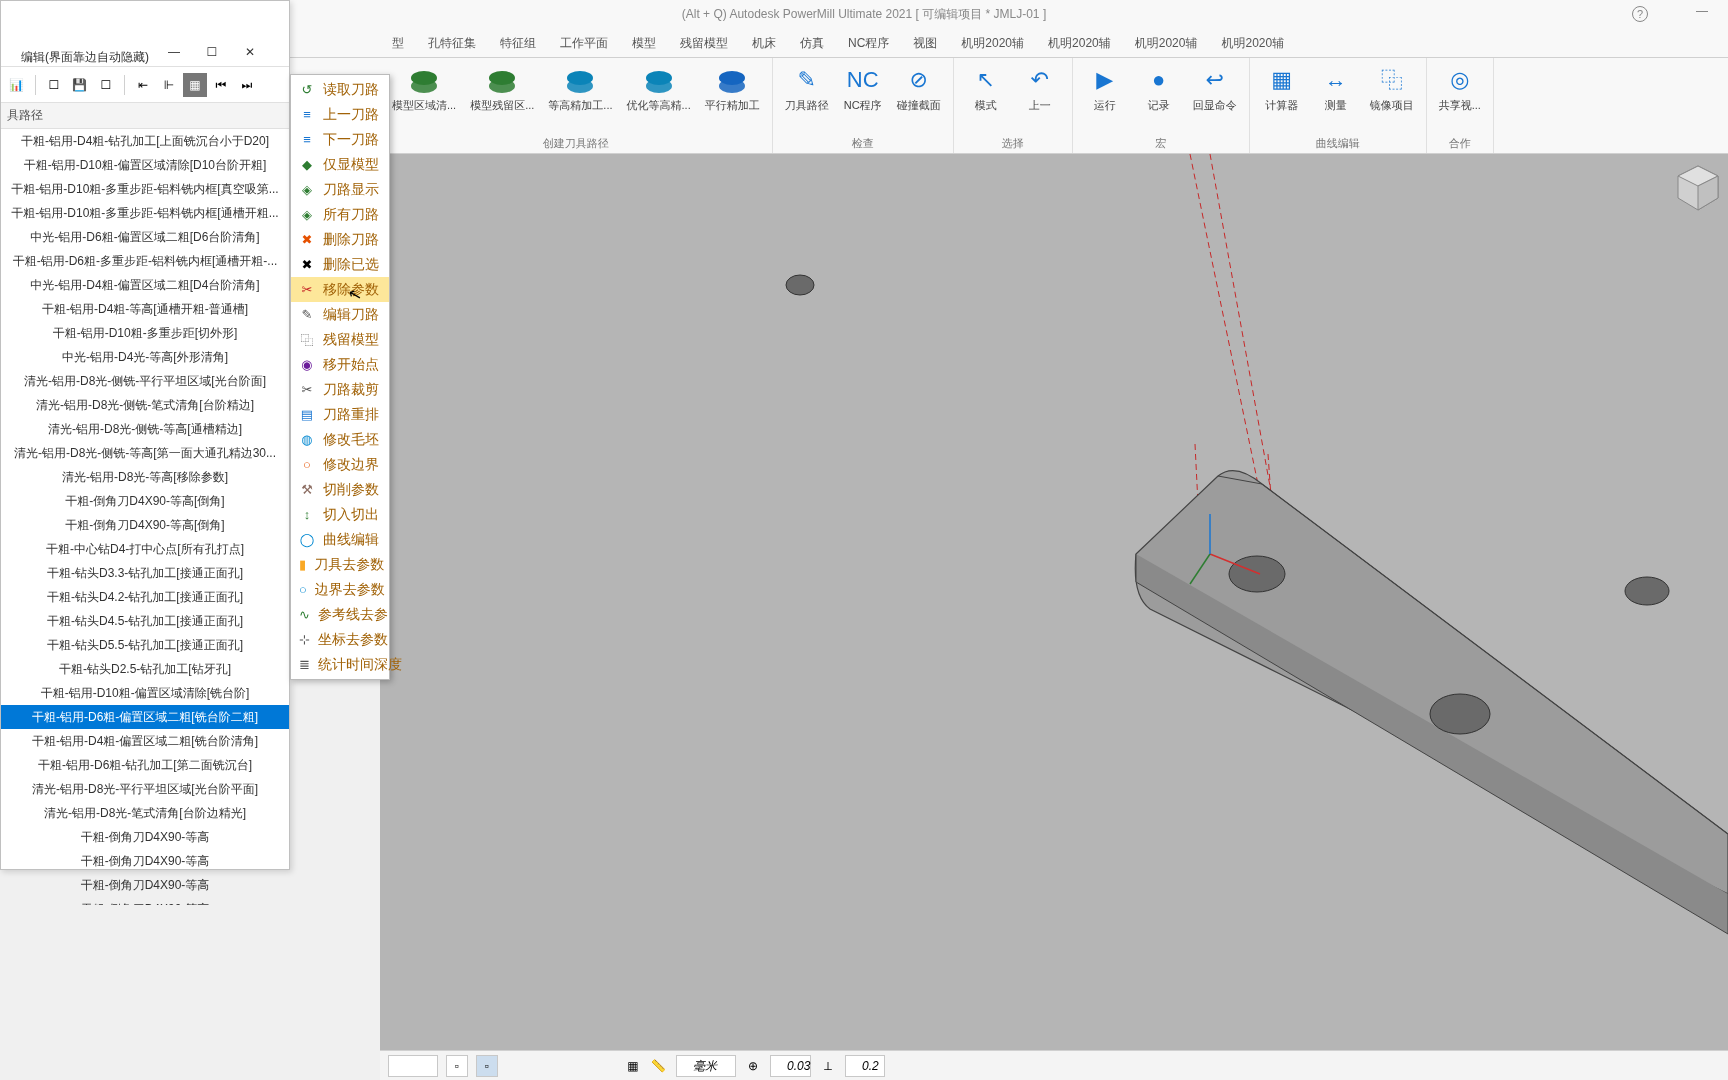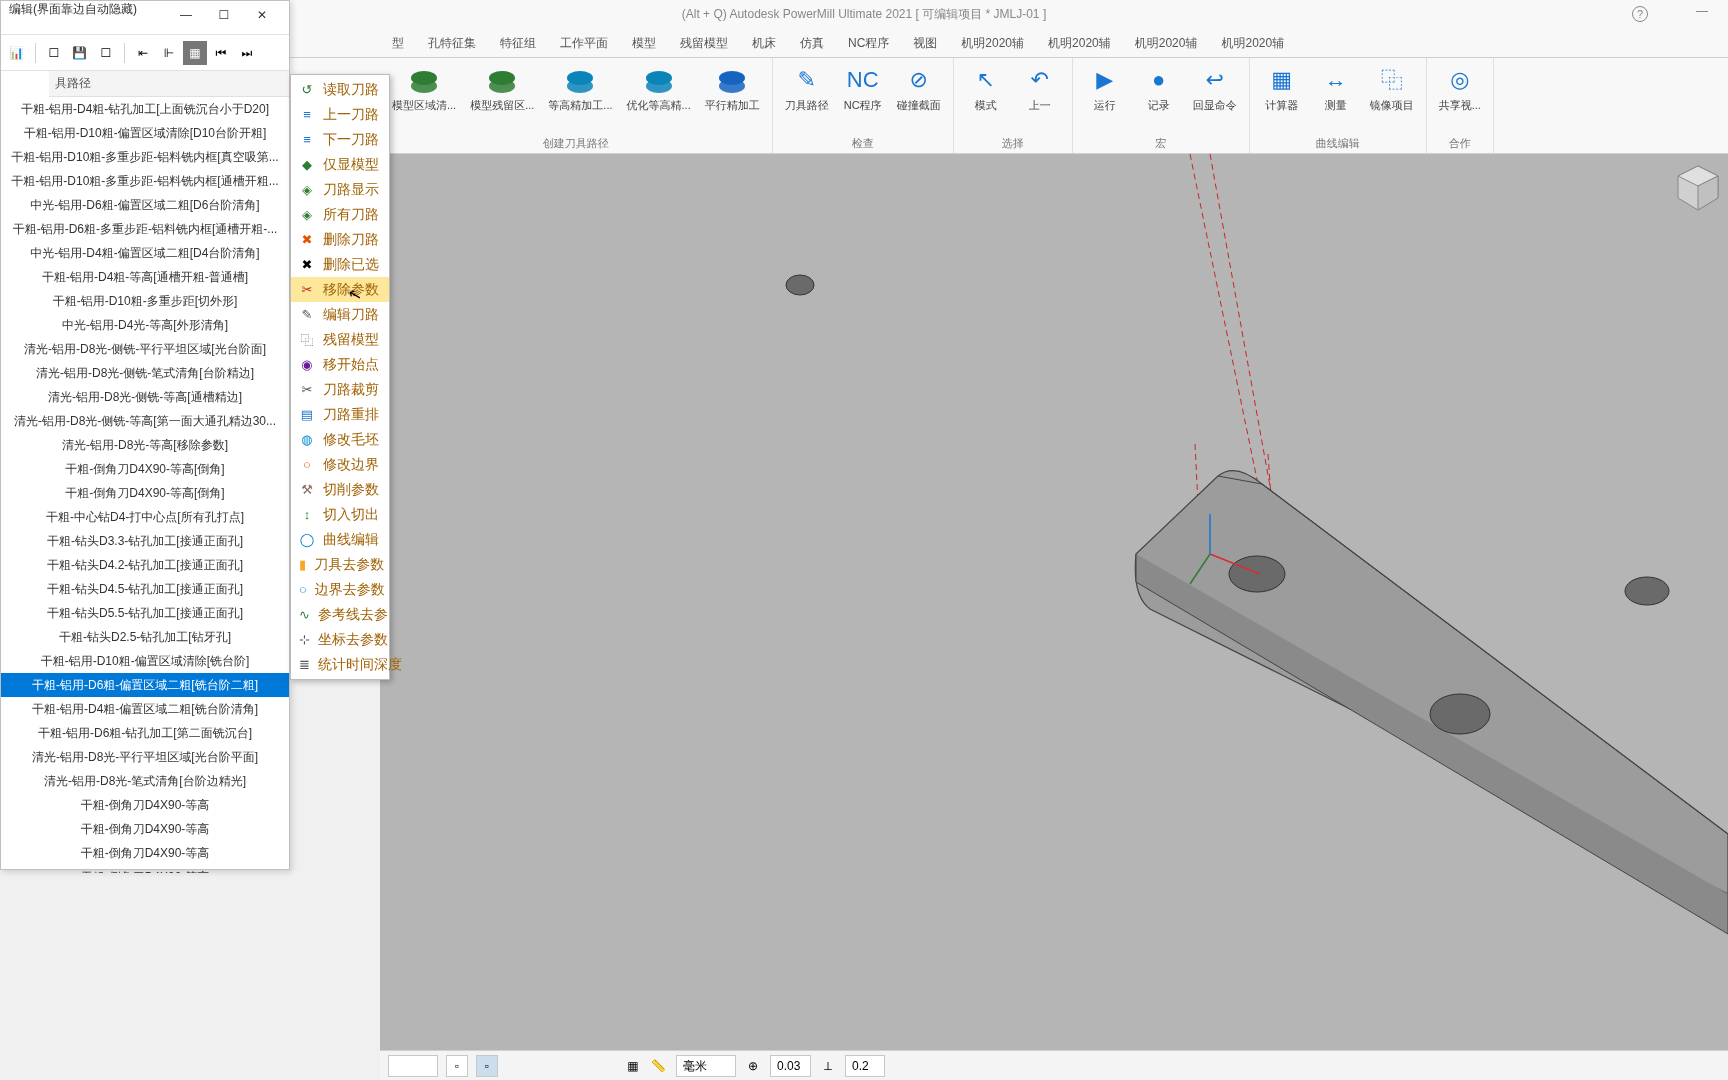--- a/index.html
+++ b/index.html
@@ -18,48 +18,48 @@
 .ribbon { height: 96px; background: #f8f8f8; display: flex; border-bottom: 1px solid #d0d0d0; padding-left: 380px; }
 .ribbon-group { display: flex; flex-direction: column; align-items: center; border-right: 1px solid #e0e0e0; padding: 4px 8px 2px; }
 .ribbon-buttons { display: flex; gap: 6px; flex: 1; align-items: flex-start; }
 .ribbon-btn { display: flex; flex-direction: column; align-items: center; gap: 2px; padding: 2px 4px; cursor: pointer; min-width: 48px; }
 .ribbon-icon { width: 32px; height: 32px; display: flex; align-items: center; justify-content: center; font-size: 22px; }
 .ribbon-label { font-size: 11px; text-align: center; white-space: nowrap; color: #444; }
 .group-label { font-size: 11px; color: #777; margin-top: 2px; }
 
 
 .side-panel { position: absolute; left: 0; top: 0; width: 290px; height: 870px; background: #fff; border: 1px solid #c0c0c0; z-index: 10; box-shadow: 2px 2px 6px rgba(0,0,0,0.15); }
-.panel-titlebar { height: 34px; background: #fff; display: flex; align-items: flex-start; padding: 0 8px; border-bottom: 1px solid #e0e0e0; position: relative; }
+.panel-titlebar { height: 34px; background: #fff; display: flex; align-items: flex-end; padding: 0 20px; border-bottom: 1px solid #e0e0e0; position: relative; margin-top: 32px; }
 .panel-title { flex: 1; color: #333; font-size: 12px; }
 .panel-winbtn { width: 38px; height: 28px; display: flex; align-items: center; justify-content: center; color: #333; cursor: pointer; }
 .panel-toolbar { height: 36px; display: flex; align-items: center; padding: 0 4px; gap: 2px; border-bottom: 1px solid #e0e0e0; }
 .tb-btn { width: 24px; height: 24px; display: flex; align-items: center; justify-content: center; cursor: pointer; }
 .tb-sep { width: 1px; height: 20px; background: #d0d0d0; margin: 0 4px; }
-.panel-header { padding: 4px 6px; color: #555; background: #f4f4f4; border-bottom: 1px solid #e0e0e0; margin-left: 48px; }
+.panel-header { padding: 4px 6px; color: #555; background: #f4f4f4; border-bottom: 1px solid #e0e0e0; }
 .panel-list { overflow-y: auto; height: calc(100% - 92px); }
 .list-item { padding: 3px 4px; color: #333; cursor: pointer; white-space: nowrap; overflow: hidden; line-height: 18px; text-align: center; }
 .list-item.selected { background: #0078d7; color: #fff; }
 .panel-list::-webkit-scrollbar { width: 16px; }
 .panel-list::-webkit-scrollbar-track { background: #f0f0f0; }
 .panel-list::-webkit-scrollbar-thumb { background: #c0c0c0; }
 
 
 .context-menu { position: absolute; left: 290px; top: 74px; width: 100px; background: #fff; border: 1px solid #bbb; box-shadow: 2px 2px 6px rgba(0,0,0,0.25); z-index: 20; padding: 2px 0; }
 .menu-item { display: flex; align-items: center; padding: 3.5px 8px; gap: 8px; cursor: pointer; }
 .menu-item.highlighted { background: #fde79a; }
 .menu-icon { width: 16px; height: 16px; display: flex; align-items: center; justify-content: center; font-size: 13px; }
 .menu-label { color: #a16207; font-size: 14px; white-space: nowrap; }
 
 
 .viewport { position: absolute; left: 380px; top: 154px; right: 0; bottom: 30px; background: #b5b5b5; }
 .viewport svg { width: 100%; height: 100%; }
 
 
 .statusbar { position: absolute; left: 380px; right: 0; bottom: 0; height: 30px; background: #f4f4f4; border-top: 1px solid #d0d0d0; display: flex; align-items: center; gap: 8px; padding: 0 8px; }
-.status-box { height: 22px; border: 1px solid #c8c8c8; background: #fff; padding: 0 6px; line-height: 20px; min-width: 40px; }
+.status-box { height: 22px; border: 1px solid #c8c8c8; background: #fff; padding: 0 16px; line-height: 20px; min-width: 40px; font-style: italic; }
 .status-btn { width: 22px; height: 22px; border: 1px solid #c8c8c8; background: #fff; display: flex; align-items: center; justify-content: center; cursor: pointer; }
 .status-icon { width: 18px; height: 18px; display: flex; align-items: center; justify-content: center; }
 
 .viewcube { position: absolute; right: 2px; top: 160px; width: 56px; height: 56px; }
 .cursor-fake { position: absolute; left: 348px; top: 285px; z-index: 25; font-size: 16px; transform: rotate(-15deg); }
 </style>
 </head>
 <body>
 
 <div class="titlebar">

